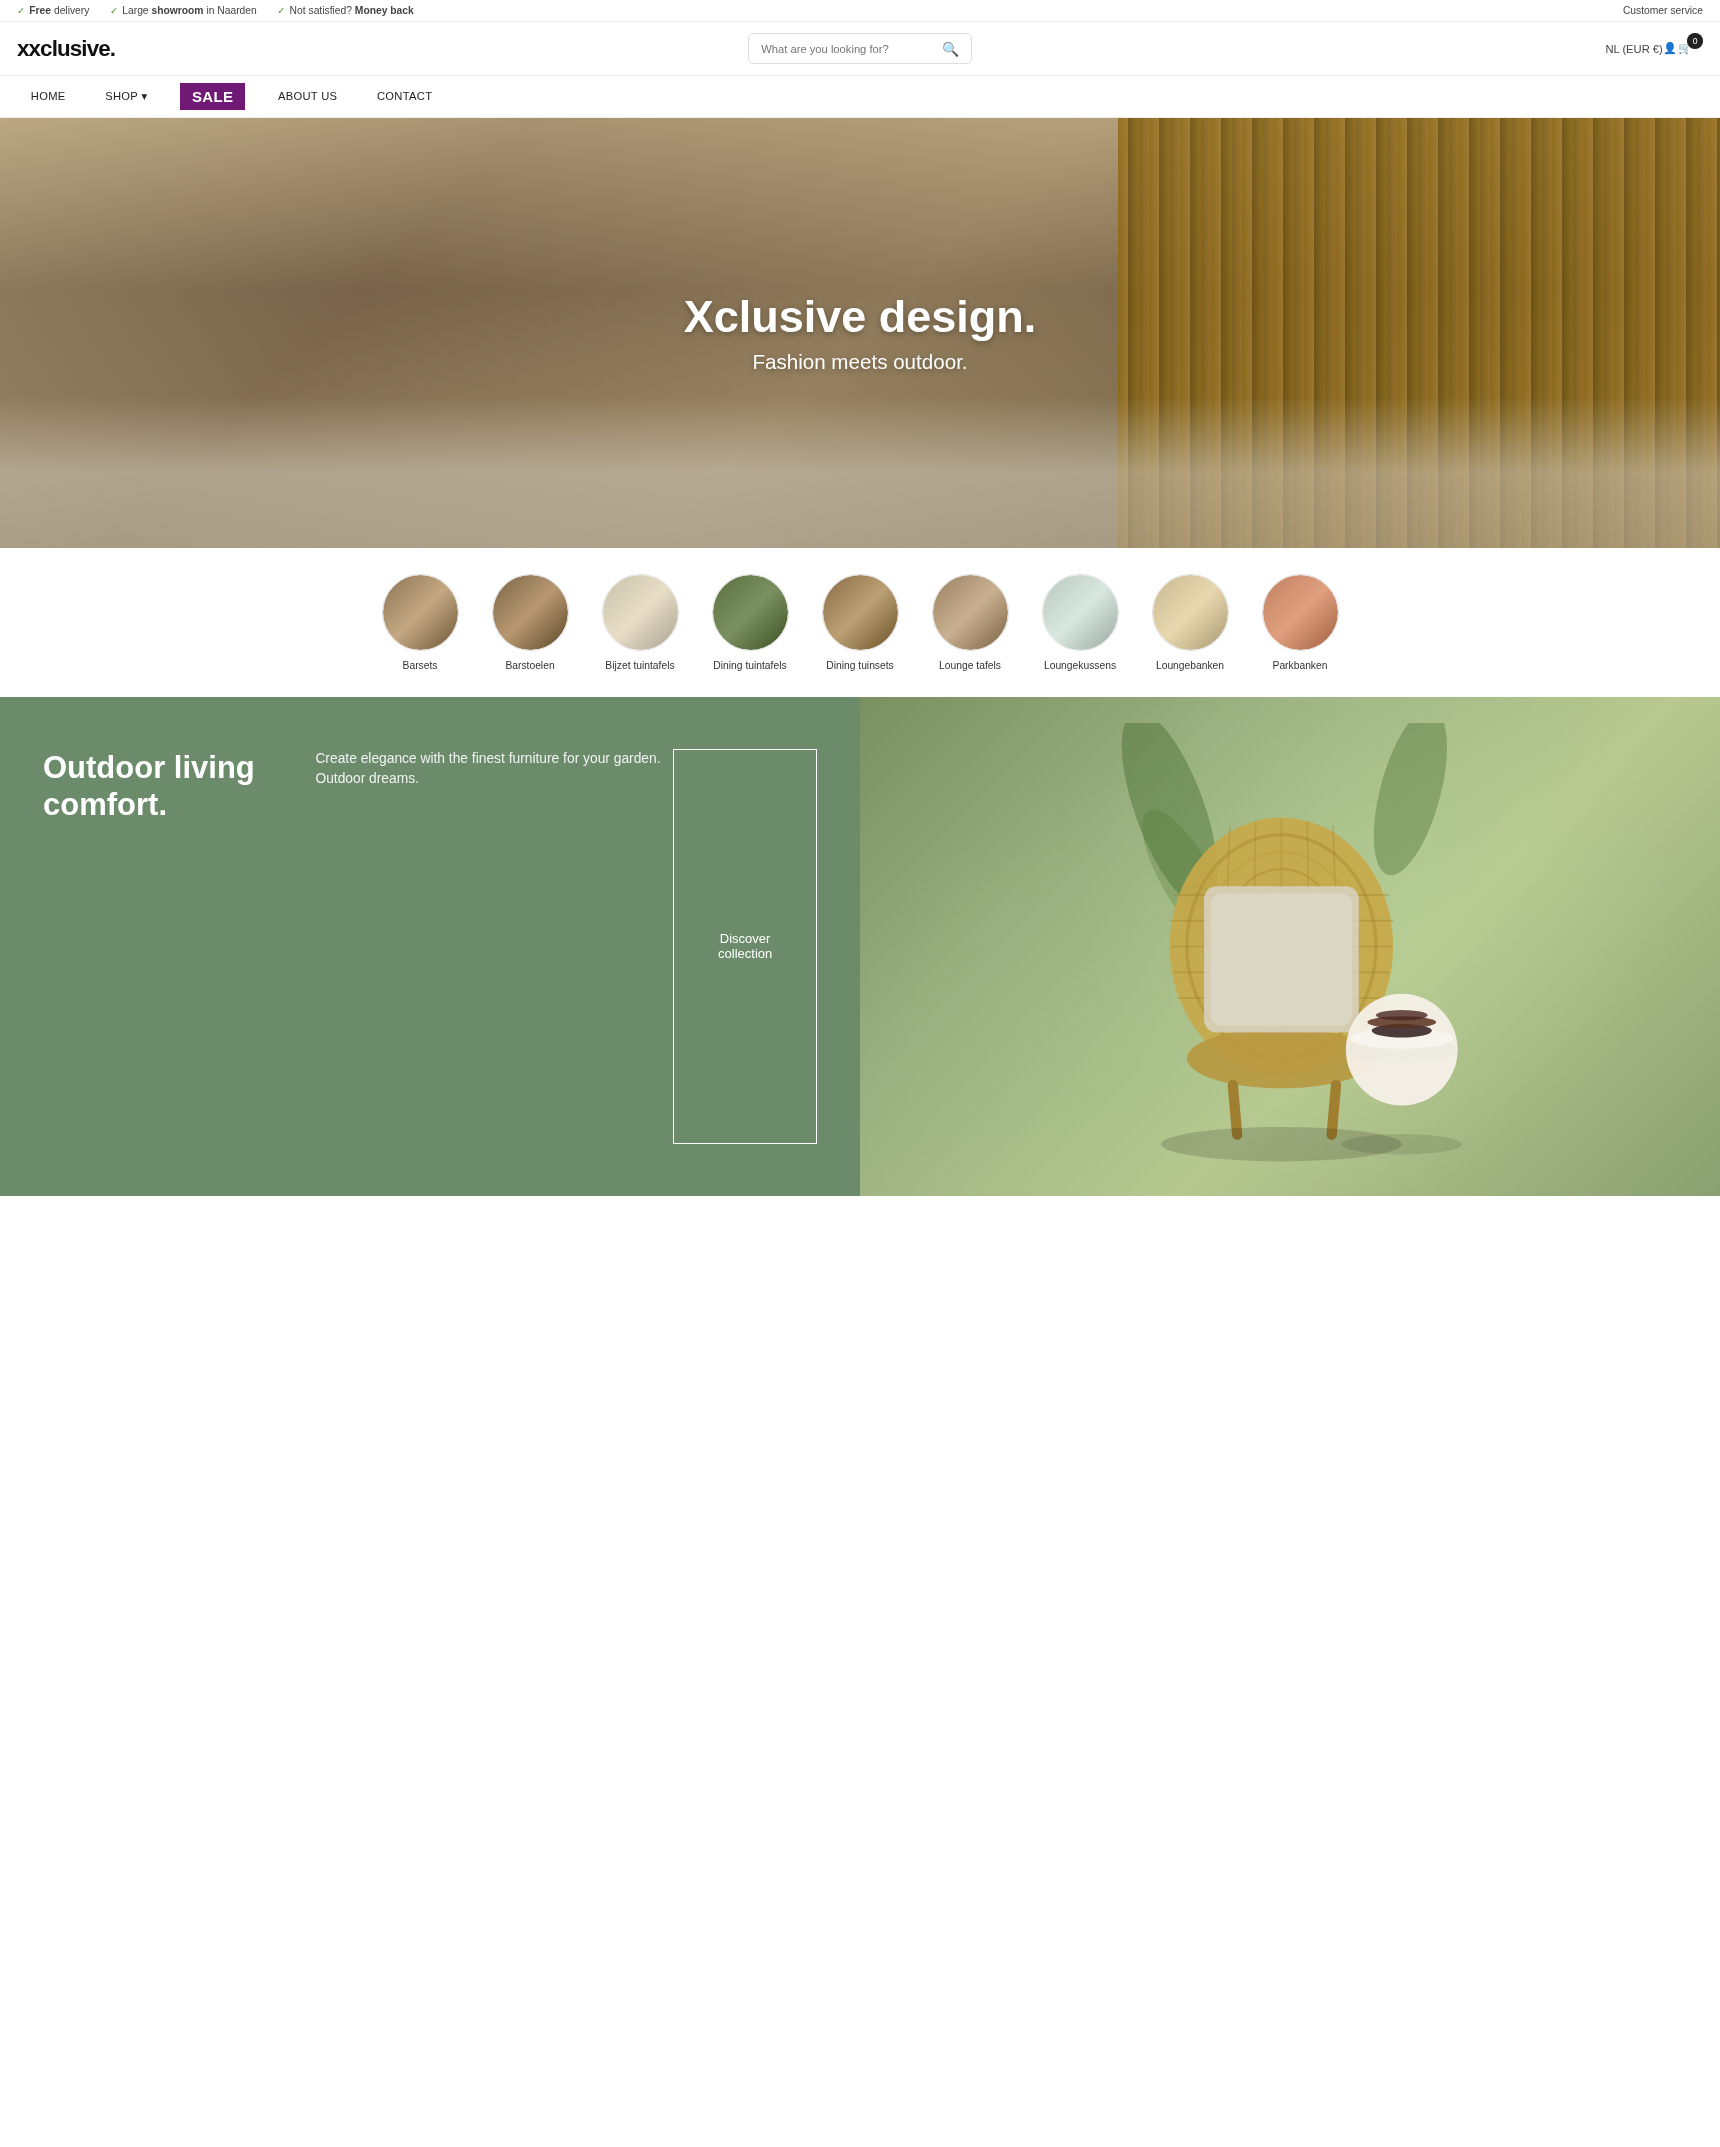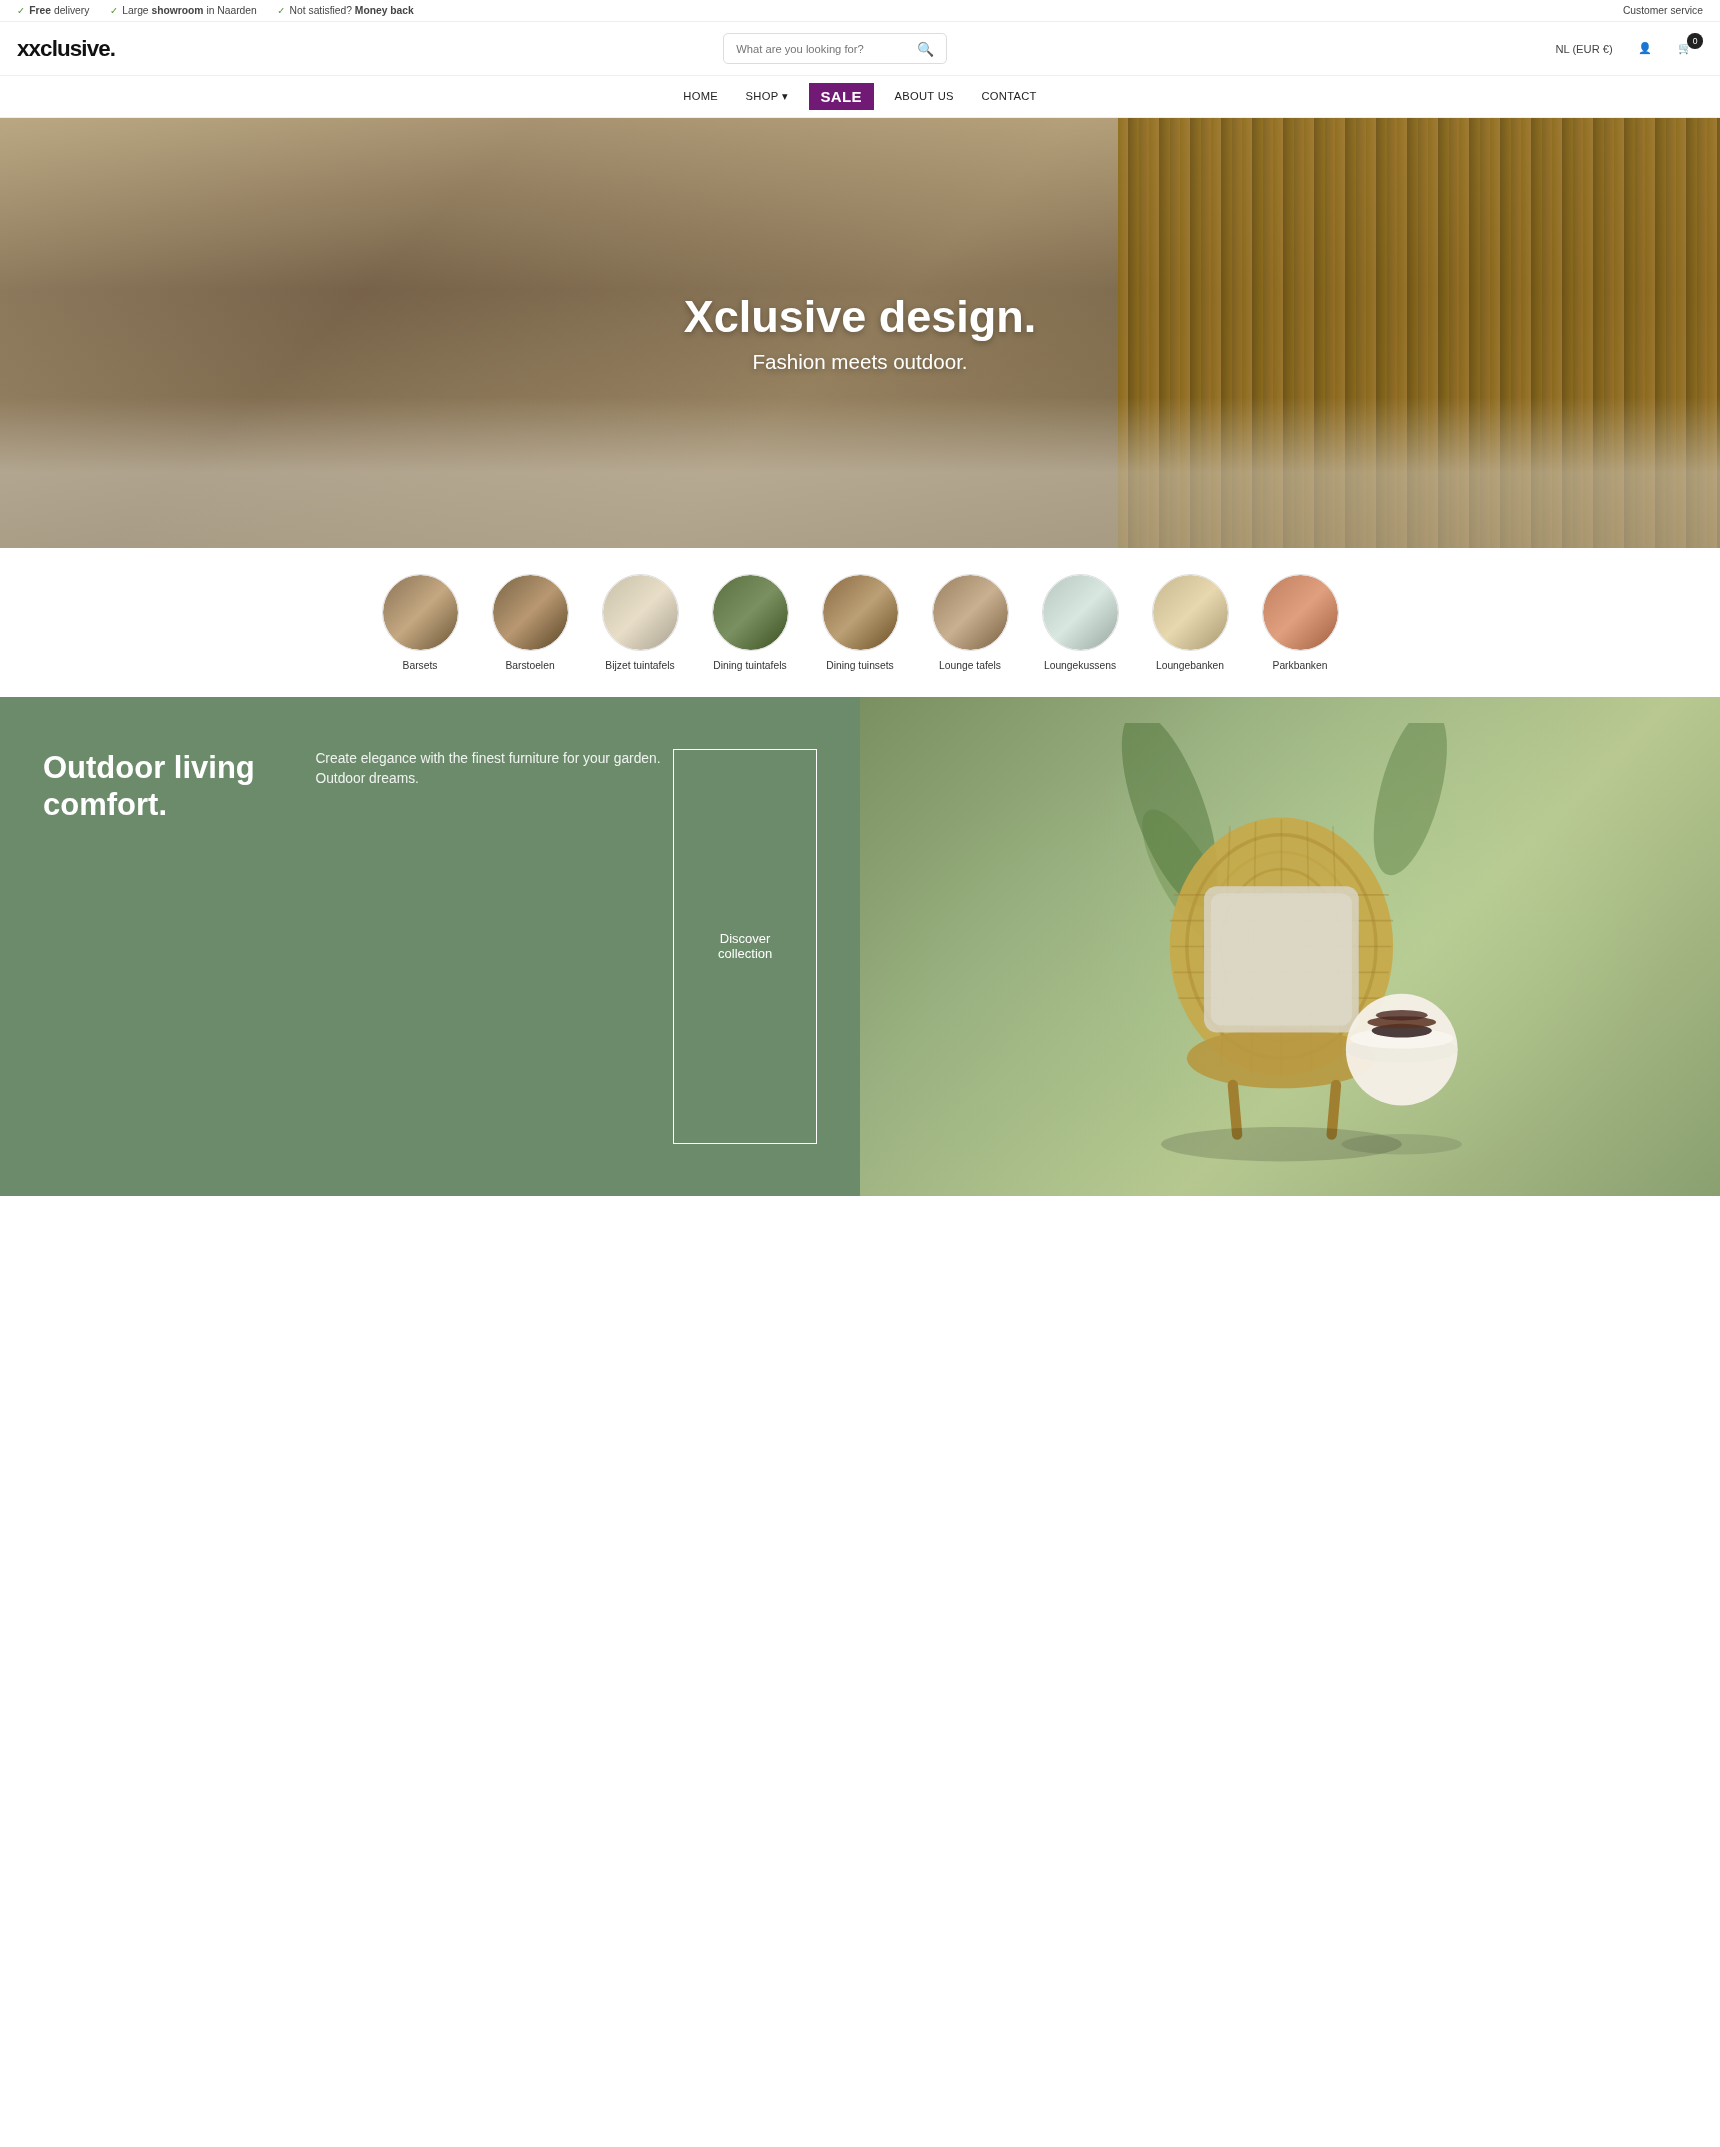--- a/index.html
+++ b/index.html
@@ -49,21 +49,21 @@
     }
     .search-bar input {
       border: none;
       outline: none;
       font-size: 11.2px;
       color: #888;
       width: 100%;
       background: transparent;
     }
     .search-icon { color: #888; font-size: 13.8px; }
-    .header-right { display: flex; align-items: center; gap: 26px; font-size: 11.2px; color: #444; }
+    .header-right { display: flex; align-items: center; gap: 1px; font-size: 11.2px; color: #444; }
     .cart-badge {
       background: #222;
       color: #fff;
       border-radius: 50%;
       width: 15.5px;
       height: 15.5px;
       display: inline-flex;
       align-items: center;
       justify-content: center;
       font-size: 8.6px;
@@ -71,22 +71,21 @@
       margin-top: -8.6px;
       vertical-align: top;
     }
 
     
     .nav {
       display: flex;
       align-items: center;
       padding: 0 17px;
       border-bottom: 0.9px solid #eee;
-      gap: 0;
-      justify-content: center;
+      gap: 12px;
     }
     .nav-item {
       padding: 12px 13.8px;
       font-size: 11.2px;
       font-weight: 500;
       color: #222;
       cursor: pointer;
       text-transform: uppercase;
       letter-spacing: 0.3px;
       display: flex;

